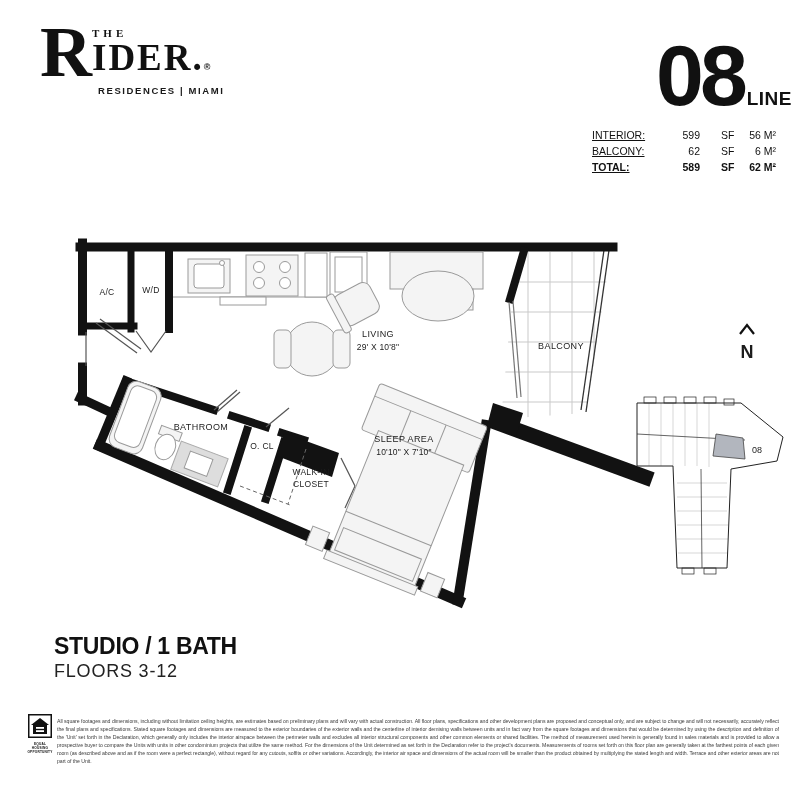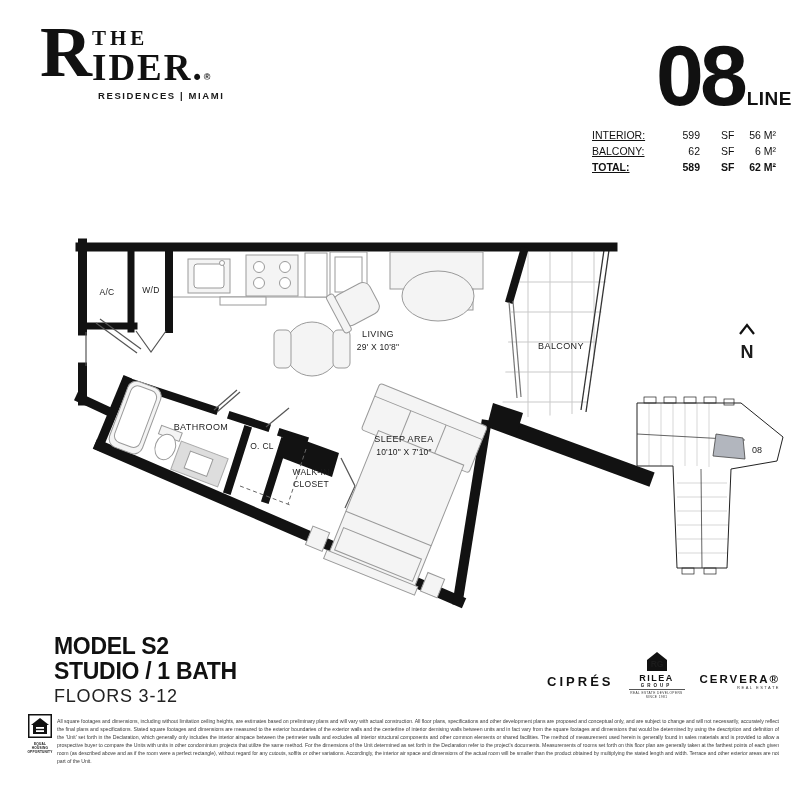--- a/index.html
+++ b/index.html
@@ -5,21 +5,21 @@
   * { margin:0; padding:0; box-sizing:border-box; }
   html,body { background:#ffffff; }
   .page { position:relative; width:800px; height:800px; background:#fff; overflow:hidden;
           font-family:"Liberation Sans", sans-serif; color:#111; }
 
   
   .brand { position:absolute; left:40px; top:22px; }
   .brand-row { display:flex; align-items:flex-start; font-family:"Liberation Serif", serif; }
   .bigR { font-size:72px; font-weight:bold; line-height:0.85; letter-spacing:-2px; }
   .brand-right { display:flex; flex-direction:column; margin-left:2px; margin-top:6px; }
-  .brand-the { font-size:21px; font-weight:bold; letter-spacing:4px; line-height:1; }
+  .brand-the { font-size:11px; font-weight:bold; letter-spacing:4px; line-height:1; }
   .brand-ider { font-size:37px; font-weight:bold; letter-spacing:2px; line-height:1.05; }
   .brand-reg { font-size:9px; vertical-align:baseline; font-family:"Liberation Sans",sans-serif; }
   .brand-tagline { font-size:9.5px; letter-spacing:1.6px; margin-top:2px; margin-left:58px; font-weight:bold; color:#1a1a1a; }
 
   
   .stats { position:absolute; top:36px; right:8px; width:200px; text-align:right; }
   .line-big { font-size:86px; font-weight:bold; letter-spacing:-4px; line-height:0.92; white-space:nowrap; }
   .line-word { font-size:19px; font-weight:bold; letter-spacing:0.5px; margin-left:3px; }
   .stats-table { margin-top:12px; display:grid; grid-template-columns:72px 36px 24px 52px;
                  font-size:10.5px; line-height:16px; }
@@ -263,41 +263,24 @@
         <rect x="724" y="399" width="10" height="6"></rect>
         <rect x="682" y="568" width="12" height="6"></rect>
           <rect x="704" y="568" width="12" height="6"></rect>
       </g>
       <polygon points="716,434 743,438 745,459 713,456" fill="#b2b6be" stroke="#444" stroke-width="0.8"></polygon>
       <text x="752" y="453" font-size="9">08</text>
     </g>
   </svg>
 
   <div class="model-info">
-    <div class="model-name">MODEL S2</div>
     <div class="model-type">STUDIO / 1 BATH</div>
     <div class="model-floors">FLOORS 3-12</div>
   </div>
 
-  <div class="devs">
-    <div class="dev-cipres">CIPRÉS</div>
-    <div class="dev-rilea">
-      <svg width="26" height="22" viewBox="0 0 26 22">
-        <path d="M3,10 L13,2 L23,10 L23,21 L3,21 Z" fill="#111"></path>
-        <text x="13" y="17" fill="#fff" font-size="8.5" font-weight="bold" text-anchor="middle">RG</text>
-      </svg>
-      <div class="rilea-name">RILEA</div>
-      <div class="rilea-group">GROUP</div>
-      <div class="rilea-sub">REAL ESTATE DEVELOPERS SINCE 1981</div>
-    </div>
-    <div class="dev-cervera">
-      <div class="cervera-name">CERVERA®</div>
-      <div class="cervera-sub">REAL ESTATE</div>
-    </div>
-  </div>
 
   <div class="eho">
     <svg width="24" height="24" viewBox="0 0 24 24">
       <rect x="0.75" y="0.75" width="22.5" height="22.5" fill="#fff" stroke="#111" stroke-width="1.5"></rect>
       <path d="M12,4 L21,11 L3,11 Z" fill="#111"></path>
       <rect x="5" y="11" width="14" height="9" fill="#111"></rect>
       <rect x="8" y="13" width="8" height="1.8" fill="#fff"></rect>
       <rect x="8" y="16.2" width="8" height="1.8" fill="#fff"></rect>
     </svg>
     <div class="eho-caption">EQUAL HOUSING OPPORTUNITY</div>

